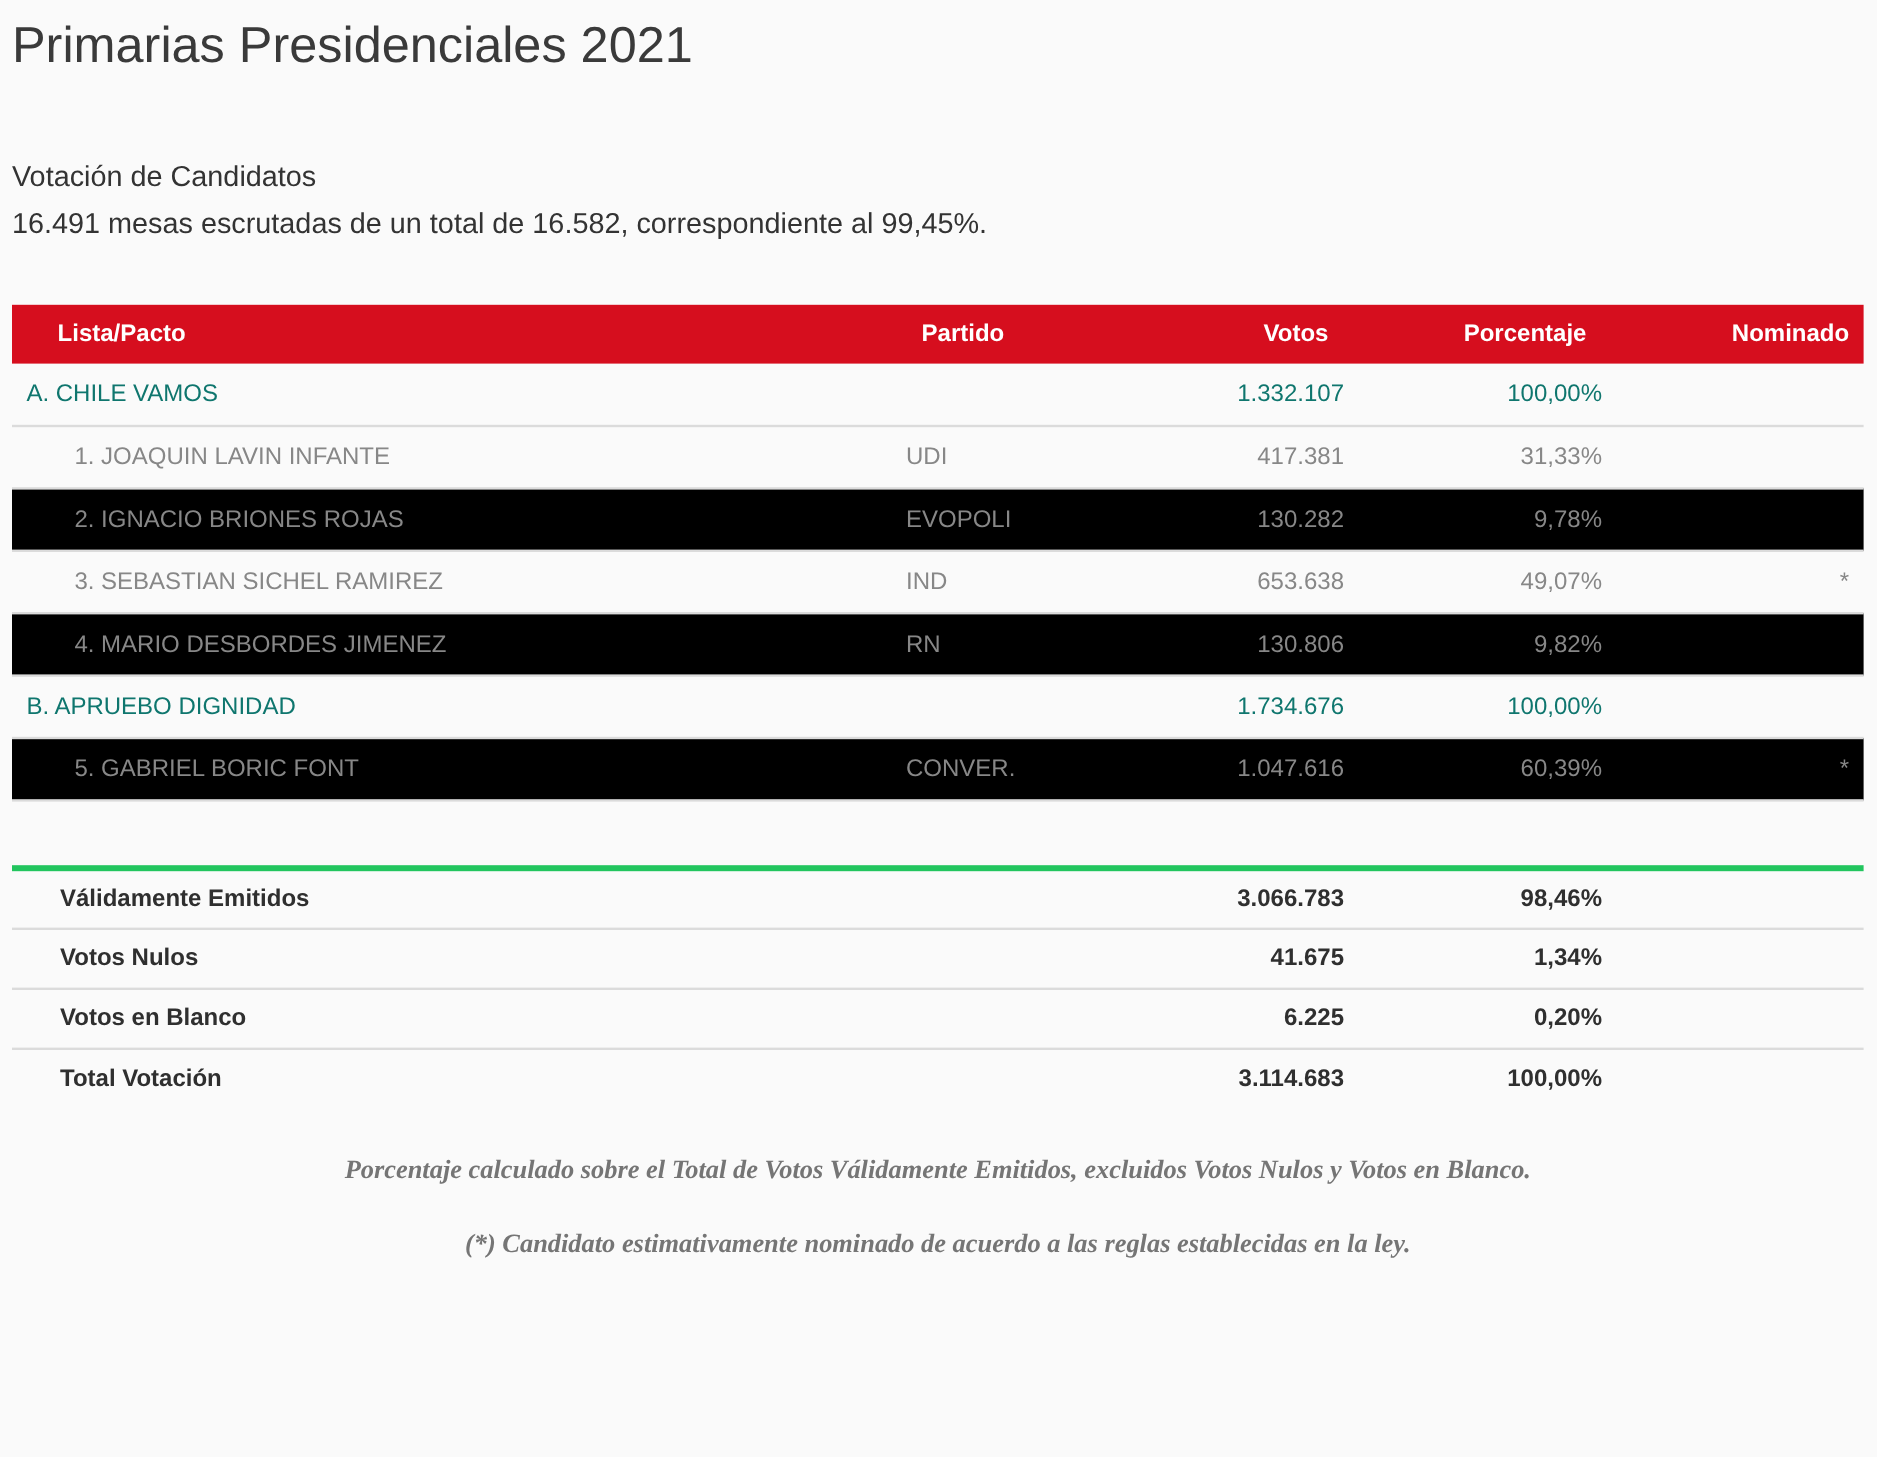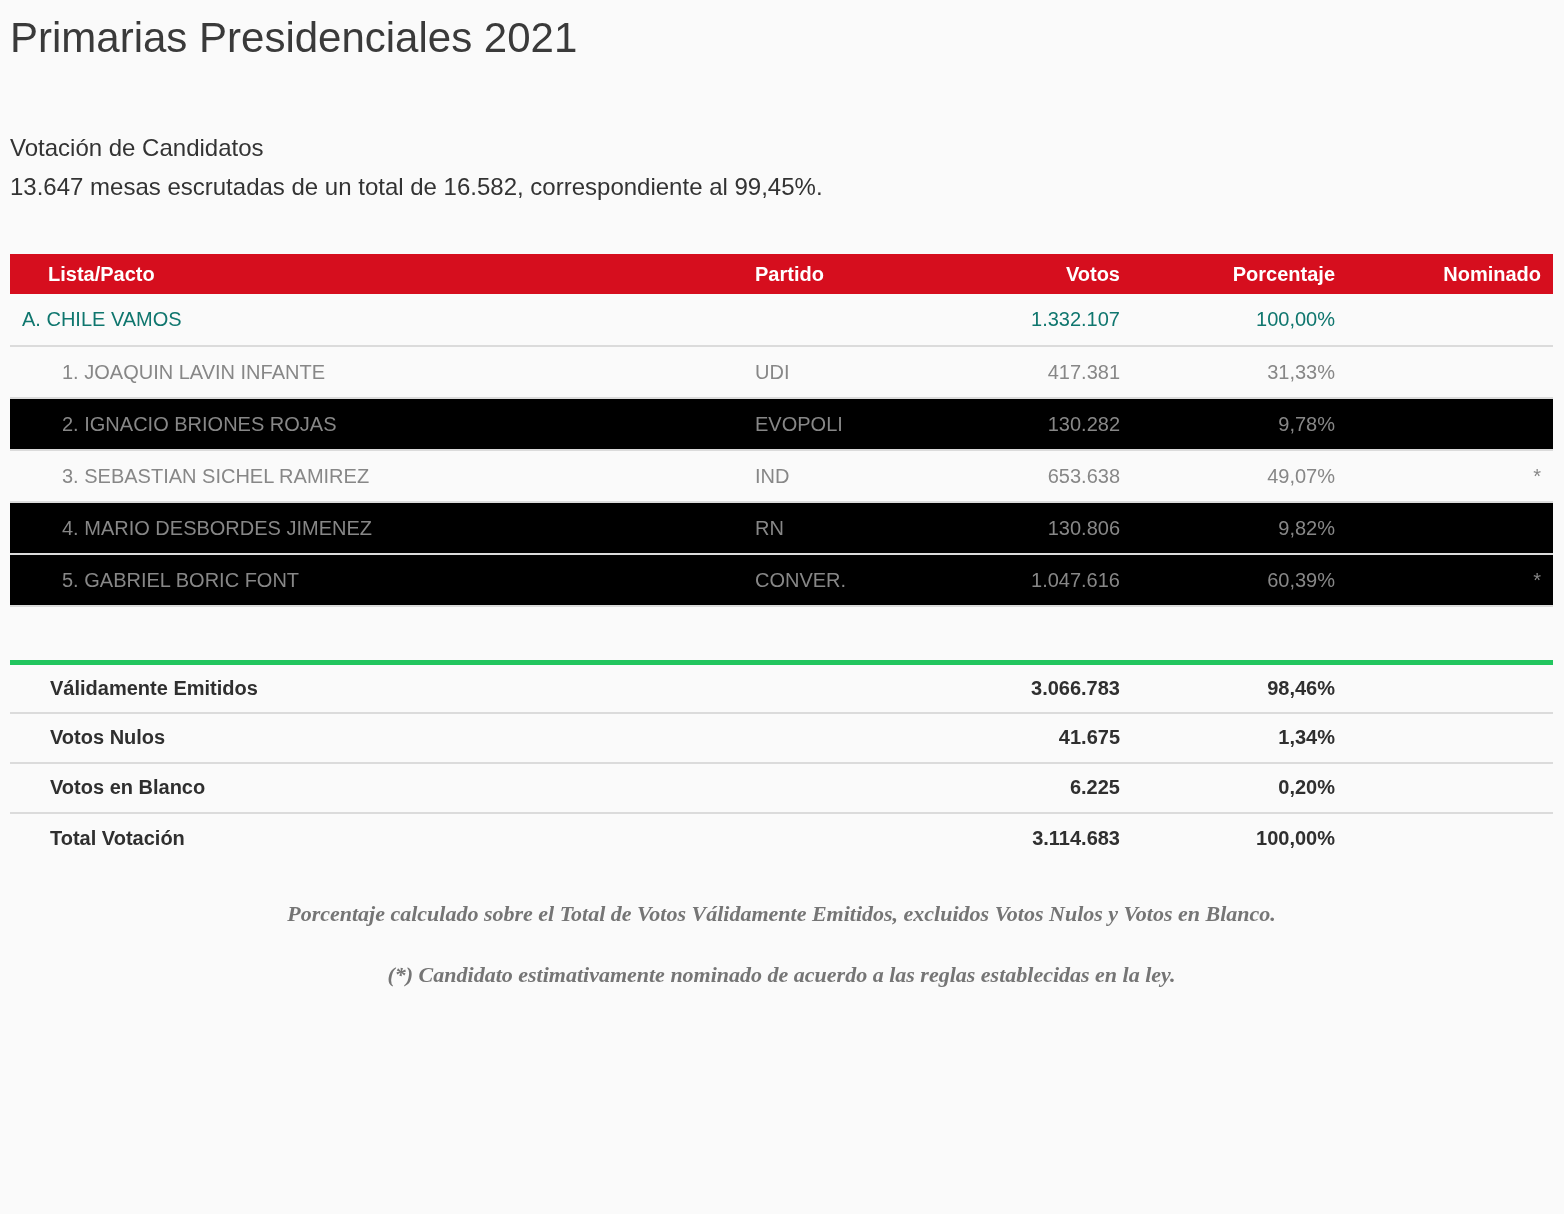--- a/index.html
+++ b/index.html
@@ -41,21 +41,21 @@
   col.c-votos      { width: 190px; }
   col.c-porcentaje { width: 215px; }
   col.c-nominado   { width: 218px; }
 
   thead th {
     background: var(--header-red, #d60e1e);
     color: #ffffff;
     font-weight: bold;
     font-size: 20px;
     height: 40px;
-    padding: 0;
+    padding: 13px;
     text-align: left;
     vertical-align: middle;
   }
   th.h-name       { padding-left: 38px; }
   th.h-votos,
   th.h-porcentaje { text-align: right; }
   th.h-nominado   { text-align: right; padding-right: 12px; }
 
   tbody td {
     font-size: 20px;
@@ -103,21 +103,21 @@
 </style>
 </head>
 <body>
 
 <div class="page">
 
   <h1 class="page-title">Primarias Presidenciales 2021</h1>
 
   <div class="subtitle-block">
     <div>Votación de Candidatos</div>
-    <div>13.647 mesas escrutadas de un total de 16.582, correspondiente al 99,45%.</div>
+    <div>16.491 mesas escrutadas de un total de 16.582, correspondiente al 99,45%.</div>
   </div>
 
   <table class="results-table">
     <colgroup>
       <col class="c-name">
         <col class="c-partido">
         <col class="c-votos">
         <col class="c-porcentaje">
         <col class="c-nominado">
     </colgroup>
@@ -159,20 +159,27 @@
           <td class="cell-porcentaje">49,07%</td>
           <td class="cell-nominado">*</td>
         </tr>
         <tr class="candidate shaded">
           <td class="cell-name">4. MARIO DESBORDES JIMENEZ</td>
           <td class="cell-partido">RN</td>
           <td class="cell-votos">130.806</td>
           <td class="cell-porcentaje">9,82%</td>
           <td class="cell-nominado"></td>
         </tr>
+        <tr class="pact">
+          <td class="cell-name">B. APRUEBO DIGNIDAD</td>
+          <td class="cell-partido"></td>
+          <td class="cell-votos">1.734.676</td>
+          <td class="cell-porcentaje">100,00%</td>
+          <td class="cell-nominado"></td>
+        </tr>
         <tr class="candidate shaded">
           <td class="cell-name">5. GABRIEL BORIC FONT</td>
           <td class="cell-partido">CONVER.</td>
           <td class="cell-votos">1.047.616</td>
           <td class="cell-porcentaje">60,39%</td>
           <td class="cell-nominado">*</td>
         </tr>
         <tr class="empty">
           <td class="cell-name"></td>
           <td class="cell-partido"></td>

